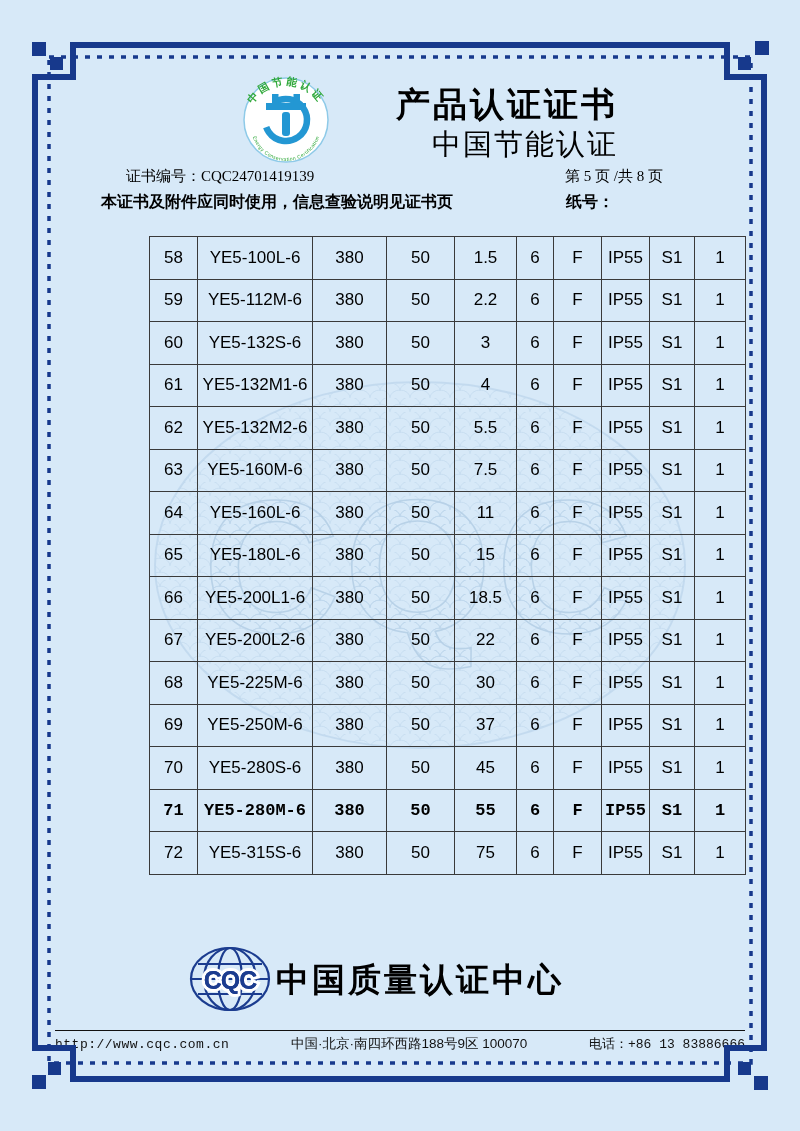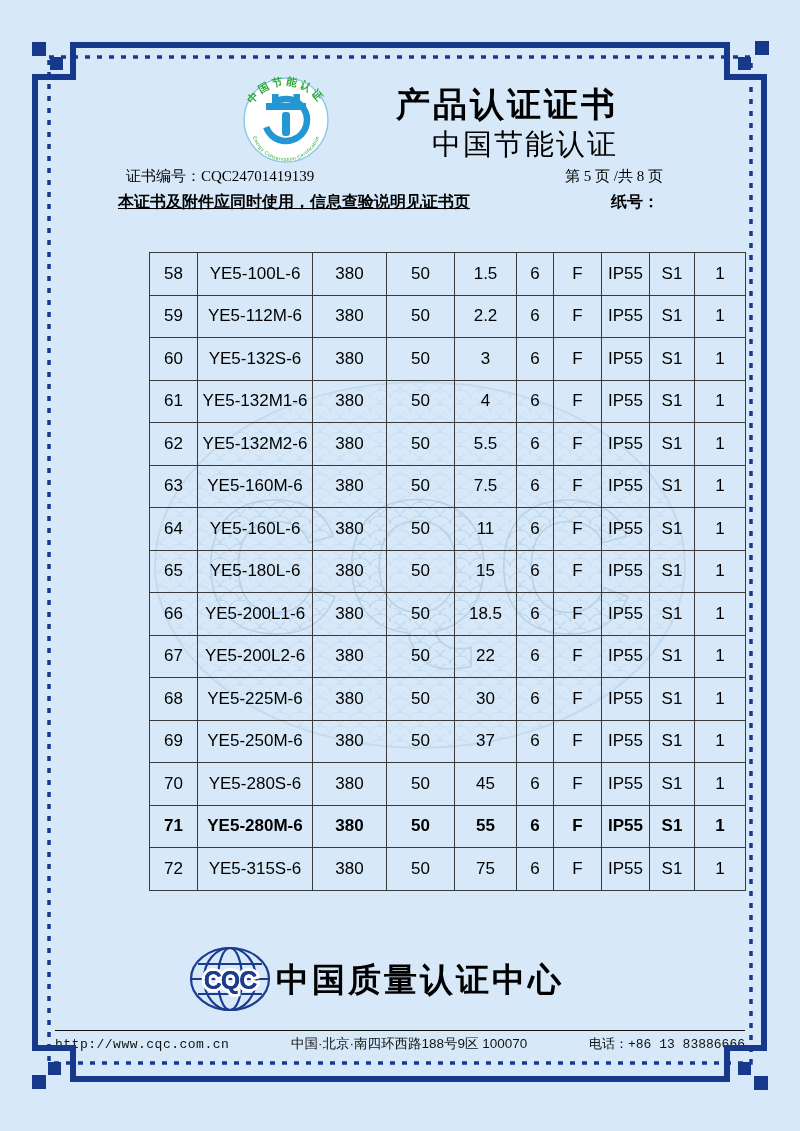--- a/index.html
+++ b/index.html
@@ -18,33 +18,33 @@
   
   .energy-logo{left:238px;top:76px;width:96px;height:88px;z-index:2;}
   .title-block{left:318px;top:84px;width:300px;text-align:right;z-index:2;color:#000;}
   .page-title{font-size:34px;font-weight:bold;letter-spacing:3px;line-height:40px;white-space:nowrap;}
   .page-subtitle{font-size:29px;font-weight:normal;letter-spacing:2px;line-height:36px;margin-top:2px;white-space:nowrap;}
   
   .meta-line1{top:167px;font-family:"Liberation Serif",serif;font-size:15px;color:#000;z-index:2;}
   .cert-no-wrap{left:126px;}
   .page-info{left:565px;}
   .meta-line2{top:192px;font-size:16px;font-weight:600;color:#000;z-index:2;}
-  .usage-note{left:118px;text-decoration:underline;}
-  .paper-no{left:566px;margin-left:45px;}
-  
-  .spec-table-wrap{left:149px;top:252px;width:596px;z-index:1;}
+  .usage-note{left:101px;}
+  .paper-no{left:566px;}
+  
+  .spec-table-wrap{left:149px;top:236px;width:596px;z-index:1;}
   table.spec{border-collapse:collapse;table-layout:fixed;width:596px;background:transparent;}
   table.spec td{
     border:1px solid #3a3a3a;
     height:41.5px;
     text-align:center;vertical-align:middle;
     font-size:17px;color:#000;
     padding:0;overflow:hidden;white-space:nowrap;
   }
-  table.spec tr.bold td{font-weight:bold;}
+  table.spec tr.bold td{font-weight:bold;font-family:Liberation Mono, monospace;}
   
   .cqc-logo{left:188px;top:946px;width:84px;height:66px;z-index:2;}
   .org-name{left:276px;top:958px;font-family:"Liberation Serif",serif;font-size:33px;font-weight:600;letter-spacing:3px;color:#000;z-index:2;white-space:nowrap;}
   
   .bottom-rule{left:55px;top:1030px;width:690px;height:0;border-top:1.5px solid #111;z-index:2;}
   .bottom-bar{left:55px;top:1035px;width:690px;display:flex;align-items:baseline;font-size:13px;color:#111;z-index:2;}
   .site-url{font-family:"Liberation Mono",monospace;letter-spacing:.5px;flex:0 0 auto;}
   .address{flex:1 1 auto;text-align:center;font-size:13.5px;}
   .phone-wrap{flex:0 0 auto;font-family:"Liberation Serif",serif;}
   .phone-number{font-family:"Liberation Mono",monospace;}

